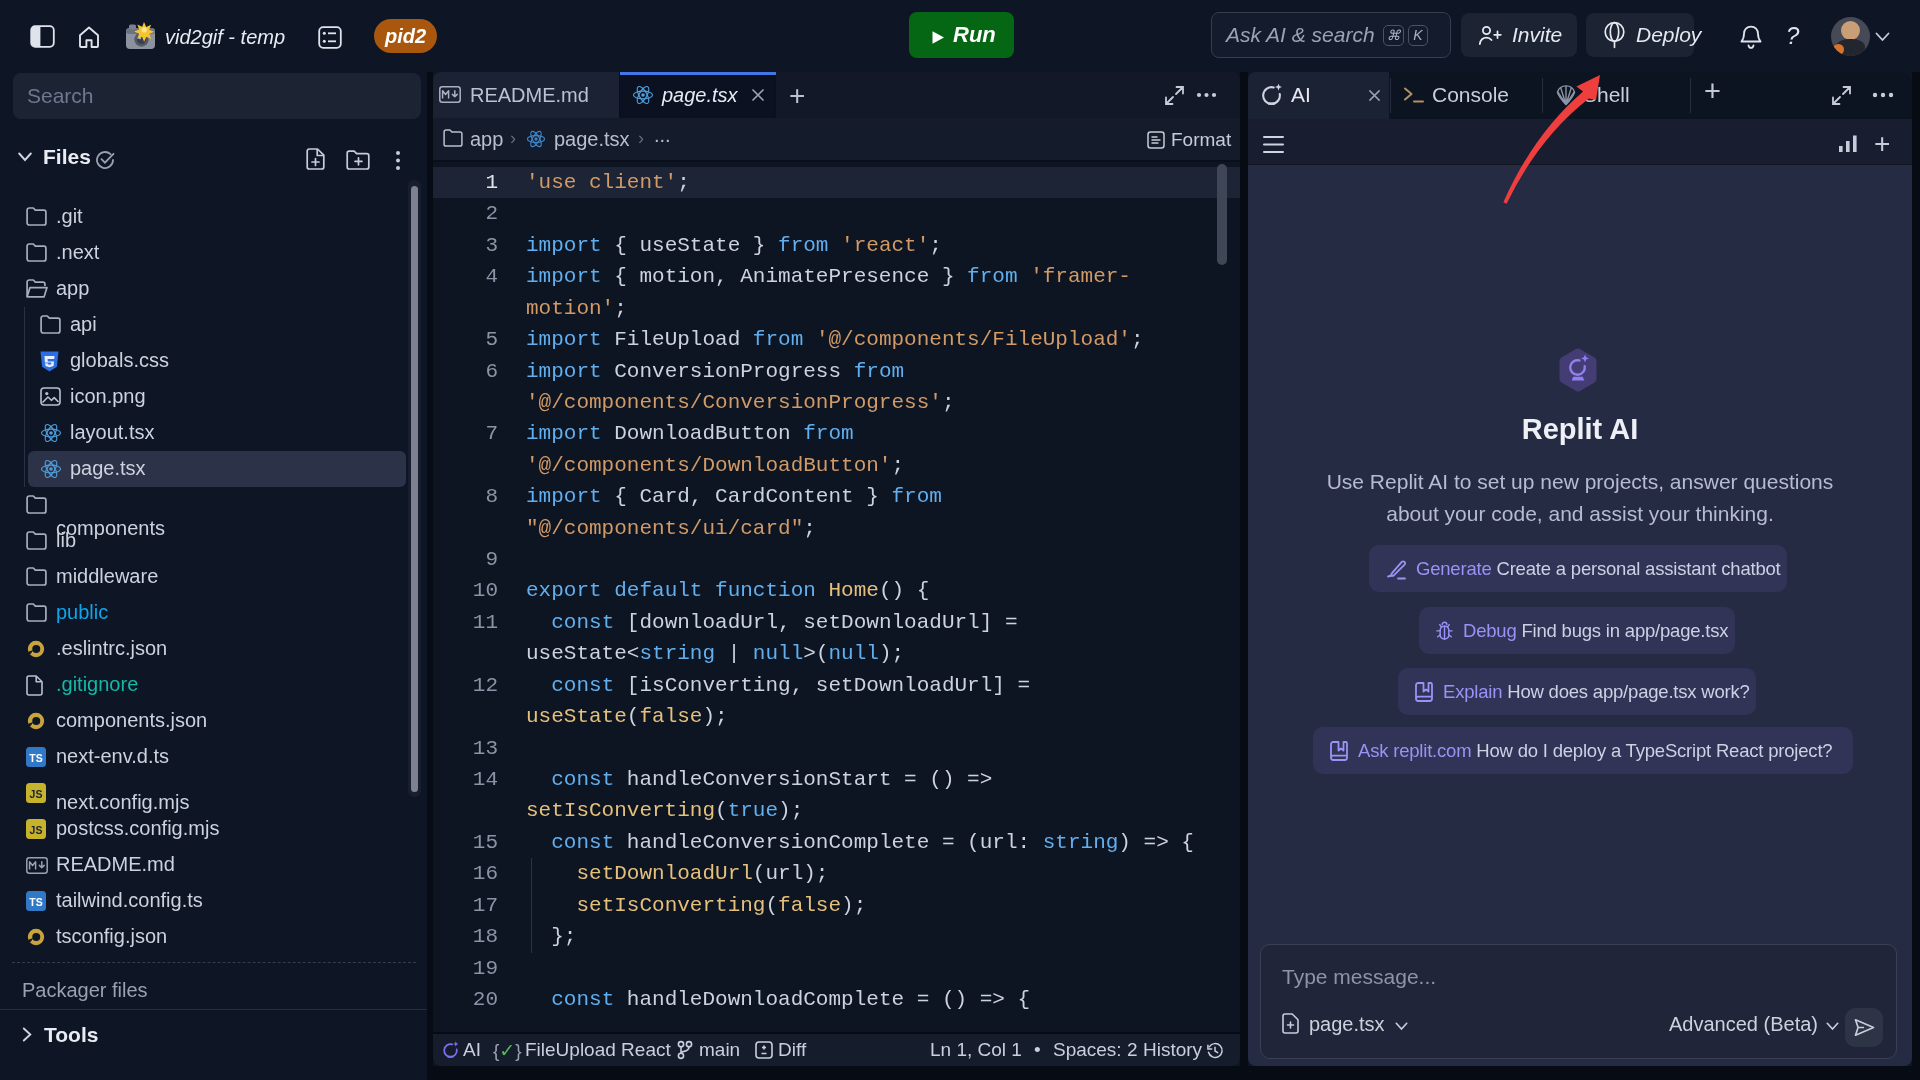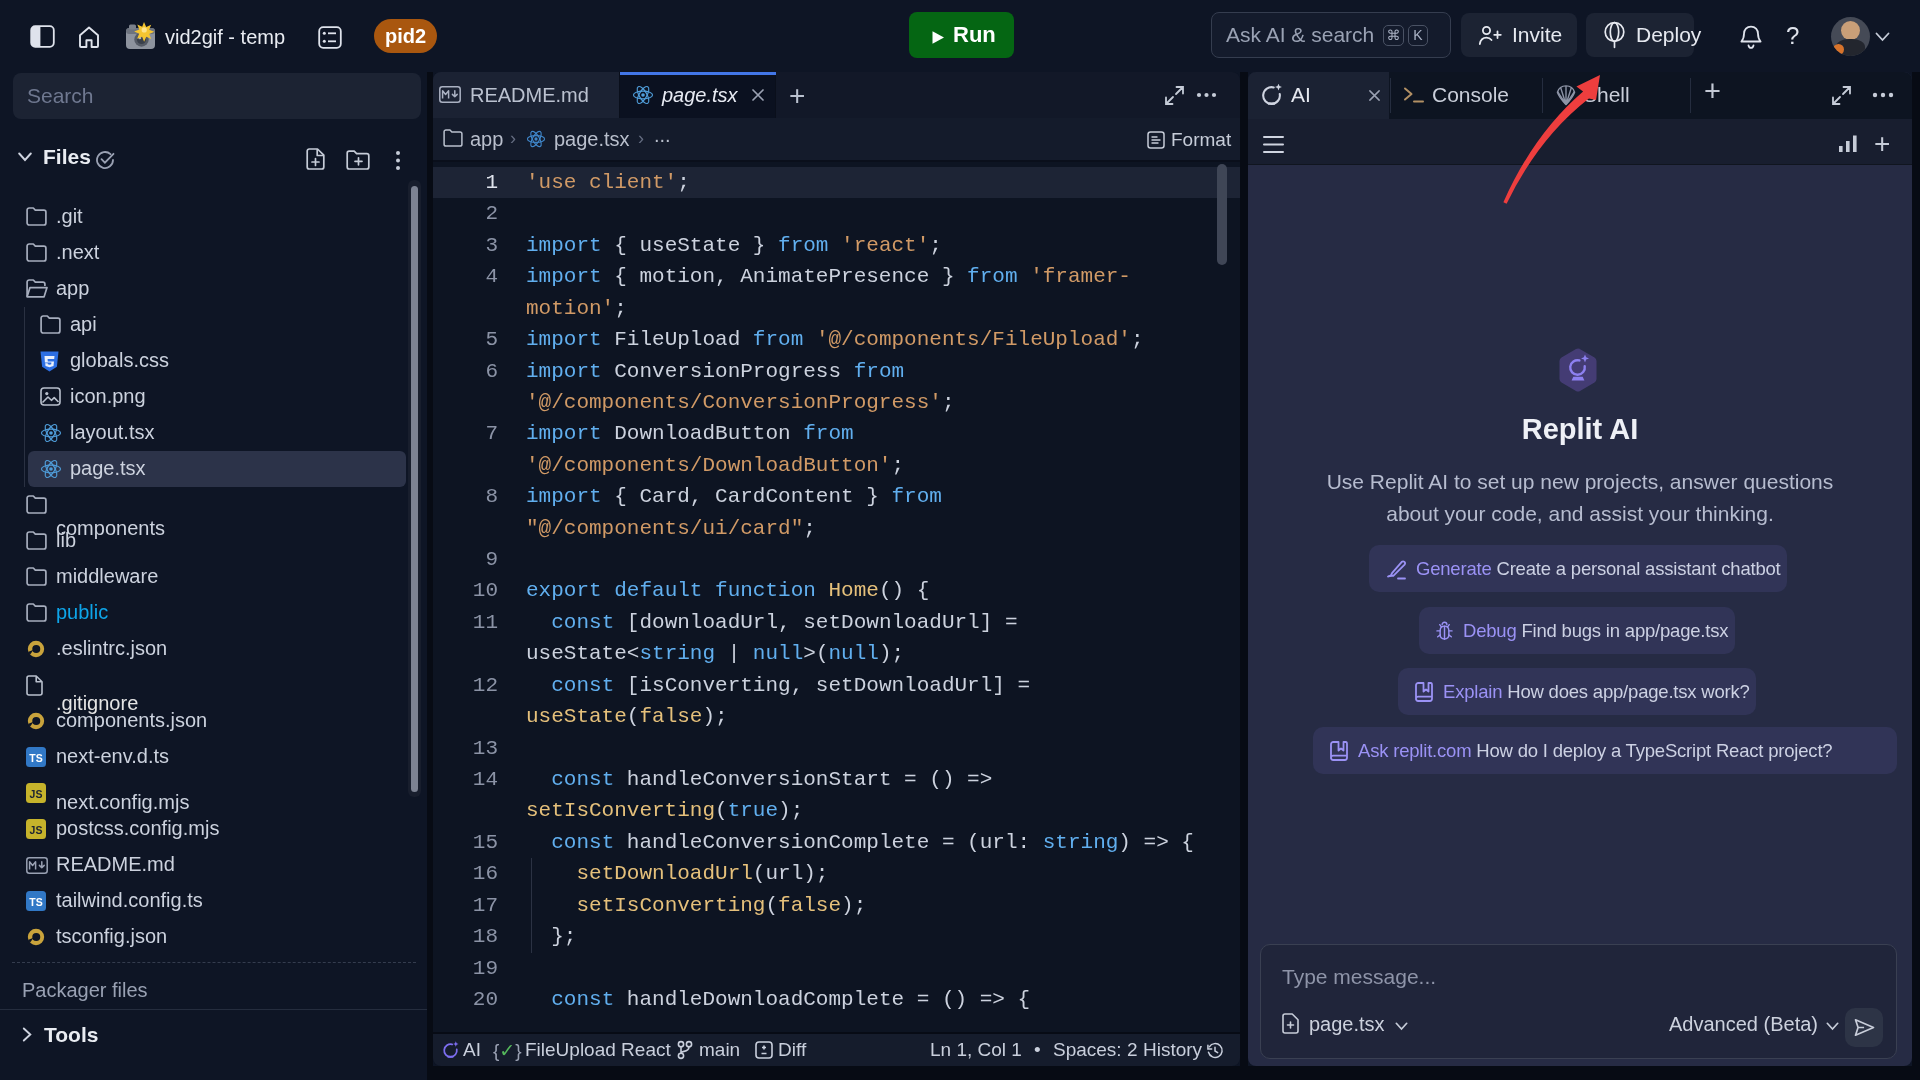--- a/index.html
+++ b/index.html
@@ -28,21 +28,21 @@
   .cl1 { color:#9b92f5; }
   .cl2 { color:#ccd1e3; }
 </style>
 </head>
 <body>
 <div id="stage">
   <div class="gut" style="left:427px;top:72px;width:6px;height:1008px;"></div>
   <div class="gut" style="left:1240px;top:72px;width:8px;height:1008px;"></div>
   <div class="gut" style="left:1912px;top:72px;width:8px;height:1008px;"></div>
   <div class="gut" style="left:433px;top:1066px;width:1487px;height:14px;"></div>
-  <div id="topbar" class="abs" style="left:0;top:0;width:1920px;height:72px;">
+  <div id="topbar" class="abs" style="left:0;top:0;width:1920px;height:72px;font-style:italic;">
 
     <svg class="ic" style="left:30px;top:25px;" width="25" height="23" viewBox="0 0 25 23" fill="none" stroke="#dfe3ec" stroke-width="1.8">
       <rect x="1.2" y="1.2" width="22.6" height="20.6" rx="4"></rect>
         <path d="M9.5 1.5v20"></path>
         <rect x="2" y="2" width="7" height="19" fill="#dfe3ec" stroke="none"></rect>
     </svg>
 
     <svg class="ic" style="left:77px;top:25px;" width="24" height="24" viewBox="0 0 24 24" fill="none" stroke="#dfe3ec" stroke-width="1.9" stroke-linejoin="round">
       <path d="M3 10.2 12 2.6l9 7.6V21a1 1 0 0 1-1 1h-5.4v-6.8h-5.2V22H4a1 1 0 0 1-1-1z"></path>
     </svg>
@@ -201,21 +201,21 @@
 <div class="abs" style="left:56px;top:529px;font-size:20px;color:#0ea5e9;">public</div>
 <svg class="ic" style="left:26px;top:567px;" width="20" height="20" viewBox="0 0 24 24">
           <path fill="#c9a33c" fill-rule="evenodd" d="M12 2.2a9.8 9.8 0 1 1 0 19.6 9.8 9.8 0 0 1 0-19.6zm.3 5.1a4.8 4.8 0 1 0 0 9.6 4.8 4.8 0 0 0 0-9.6z"></path>
           <path fill="#0e1525" d="M2.2 15.5 9 12.8l-4.2 6z"></path>
         </svg>
 <div class="abs" style="left:56px;top:565px;font-size:20px;color:#ccd2de;">.eslintrc.json</div>
 <svg class="ic" style="left:26px;top:603px;" width="17" height="21" viewBox="0 0 17 21" fill="none" stroke="#b9c0cd" stroke-width="1.6" stroke-linejoin="round">
           <path d="M1 3a2 2 0 0 1 2-2h7.2l5.8 5.7V18a2 2 0 0 1-2 2H3a2 2 0 0 1-2-2z"></path>
           <path d="M10.2 1.2v5.6h5.6"></path>
         </svg>
-<div class="abs" style="left:56px;top:601px;font-size:20px;color:#e5e5e5;margin-top:19px;">.gitignore</div>
+<div class="abs" style="left:56px;top:601px;font-size:20px;color:#14b8a6;">.gitignore</div>
 <svg class="ic" style="left:26px;top:639px;" width="20" height="20" viewBox="0 0 24 24">
           <path fill="#c9a33c" fill-rule="evenodd" d="M12 2.2a9.8 9.8 0 1 1 0 19.6 9.8 9.8 0 0 1 0-19.6zm.3 5.1a4.8 4.8 0 1 0 0 9.6 4.8 4.8 0 0 0 0-9.6z"></path>
           <path fill="#0e1525" d="M2.2 15.5 9 12.8l-4.2 6z"></path>
         </svg>
 <div class="abs" style="left:56px;top:637px;font-size:20px;color:#ccd2de;">components.json</div>
 <svg class="ic" style="left:26px;top:675px;" width="20" height="20" viewBox="0 0 20 20">
           <rect width="20" height="20" rx="3.5" fill="#3178c6"></rect>
           <text x="10" y="14.6" font-family="Liberation Sans" font-size="10.5" font-weight="bold" fill="#fff" text-anchor="middle">TS</text>
         </svg>
 <div class="abs" style="left:56px;top:673px;font-size:20px;color:#ccd2de;">next-env.d.ts</div>
@@ -447,21 +447,21 @@
           <path d="M9 5.5a3 3 0 0 1 6 0"></path>
         </svg>
       <span class="cl1">Debug</span>&nbsp;<span class="cl2">Find bugs in app/page.tsx</span>
     </div>
     <div class="chip" style="left:150px;top:596px;width:358px;">
       <svg style="margin:0 9px 0 0;" width="20" height="22" viewBox="0 0 20 22" fill="none" stroke="#9b92f5" stroke-width="1.8" stroke-linecap="round" stroke-linejoin="round">
           <path d="M2 18.5V4.2C2 3 3 2 4.2 2h5.3v8.5l2.5-2 2.5 2V2h2.3C17.9 2 18 3 18 4.2v13.6c0 1.2-1 2.2-2.2 2.2H4.2A2.2 2.2 0 0 1 2 17.8c0-1.2 1-2.2 2.2-2.2H18"></path>
         </svg>
       <span class="cl1">Explain</span>&nbsp;<span class="cl2">How does app/page.tsx work?</span>
     </div>
-    <div class="chip" style="left:65px;top:655px;width:584px;">
+    <div class="chip" style="left:65px;top:655px;width:540px;">
       <svg style="margin:0 9px 0 0;" width="20" height="22" viewBox="0 0 20 22" fill="none" stroke="#9b92f5" stroke-width="1.8" stroke-linecap="round" stroke-linejoin="round">
           <path d="M2 18.5V4.2C2 3 3 2 4.2 2h5.3v8.5l2.5-2 2.5 2V2h2.3C17.9 2 18 3 18 4.2v13.6c0 1.2-1 2.2-2.2 2.2H4.2A2.2 2.2 0 0 1 2 17.8c0-1.2 1-2.2 2.2-2.2H18"></path>
         </svg>
       <span class="cl1">Ask replit.com</span>&nbsp;<span class="cl2">How do I deploy a TypeScript React project?</span>
     </div>
 
     <div class="abs" style="left:12px;top:872px;width:637px;height:115px;border:1px solid #3a4052;border-radius:10px;background:#20253a;"></div>
     <div class="abs" style="left:34px;top:893px;font-size:21px;color:#8e94a8;">Type message...</div>
     <svg class="ic" style="left:34px;top:941px;" width="17" height="21" viewBox="0 0 17 21" fill="none" stroke="#c6ccd8" stroke-width="1.6" stroke-linejoin="round">
         <path d="M1 3a2 2 0 0 1 2-2h7.2l5.8 5.7V18a2 2 0 0 1-2 2H3a2 2 0 0 1-2-2z"></path>

